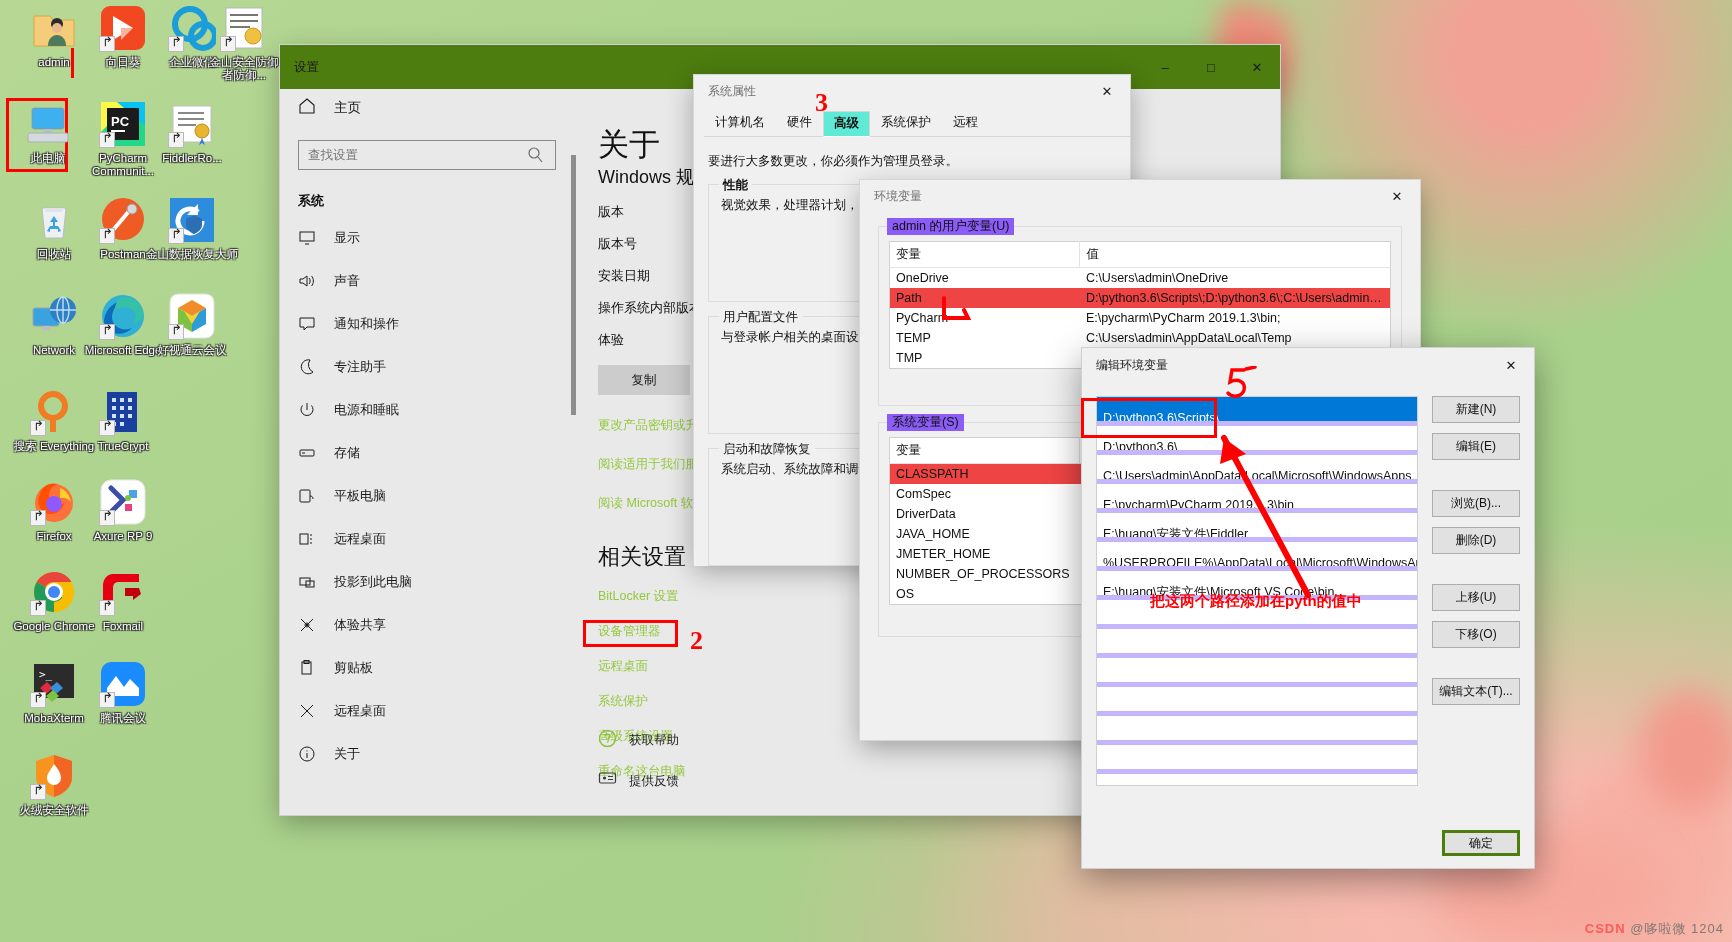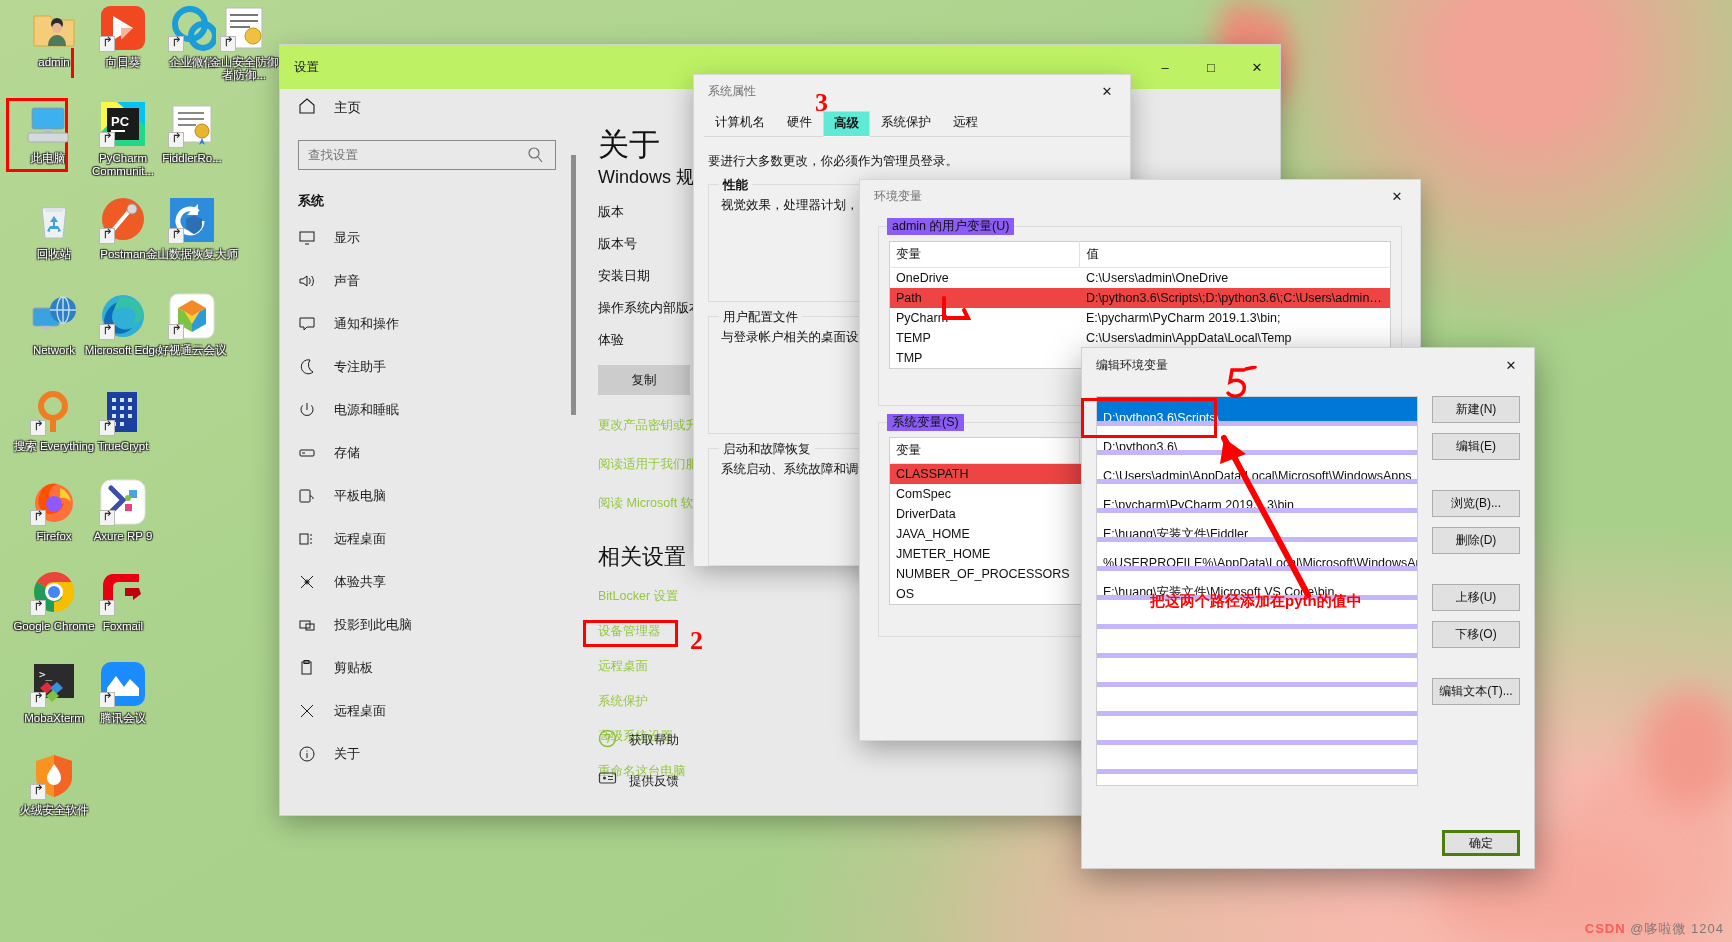--- a/index.html
+++ b/index.html
@@ -42,21 +42,21 @@
 
   
   .win{position:absolute;background:#fff;box-shadow:0 0 0 1px #c8c8c8, 0 6px 22px rgba(0,0,0,.28);}
   .titlebar{height:32px;display:flex;align-items:center;background:#fff;}
   .titlebar .t{font-size:12px;color:#6f6f6f;padding-left:14px;}
   .wbtns{margin-left:auto;display:flex;height:32px;}
   .wbtn{width:46px;height:32px;display:flex;align-items:center;justify-content:center;font-size:13px;color:#1a1a1a;}
 
   
   #settings{left:280px;top:45px;width:1000px;height:770px;background:#e9e9e9;box-shadow:0 0 0 1px #d0d0d0,0 8px 26px rgba(0,0,0,.3);}
-  #settings .titlebar{background:#bef264;height:44px;}
+  #settings .titlebar{background:#4d7c0f;height:44px;}
   #settings .titlebar .t{font-size:12.5px;color:#1b1b1b;}
   #set-body{display:flex;height:726px;}
   #set-nav{width:290px;background:#e9e9e9;padding:0 0 0 0;}
   .nav-home{display:flex;align-items:center;gap:18px;padding:8px 0 8px 18px;font-size:13.5px;color:#1b1b1b;}
   .search-wrap{margin:14px 18px 0 18px;position:relative;}
   .search-wrap input{
     width:258px;height:30px;border:1px solid #8a8a8a;background:#e9e9e9;
     padding:0 28px 0 9px;font-size:12.5px;color:#5a5a5a;font-family:inherit;outline:none;
   }
   .search-wrap .sicon{position:absolute;right:8px;top:6px;}
@@ -530,34 +530,34 @@
             <svg width="18" height="18" viewBox="0 0 18 18">
               <rect x="2" y="4" width="8" height="10" fill="none" stroke="#1b1b1b"></rect>
               <path d="M13 4v10" stroke="#1b1b1b" stroke-dasharray="2 2"></path>
             </svg>
           </span>
         <span>远程桌面</span>
       </div>
       <div class="nav-item">
         <span class="ic">
             <svg width="18" height="18" viewBox="0 0 18 18">
+              <rect x="2" y="5" width="10" height="7" fill="none" stroke="#1b1b1b"></rect>
+              <rect x="8" y="8" width="8" height="6" fill="none" stroke="#1b1b1b"></rect>
+            </svg>
+          </span>
+        <span>投影到此电脑</span>
+      </div>
+      <div class="nav-item">
+        <span class="ic">
+            <svg width="18" height="18" viewBox="0 0 18 18">
               <path d="M3 3l12 12M15 3L3 15" stroke="#1b1b1b"></path>
               <circle cx="9" cy="9" r="2" fill="none" stroke="#1b1b1b"></circle>
             </svg>
           </span>
         <span>体验共享</span>
-      </div>
-      <div class="nav-item">
-        <span class="ic">
-            <svg width="18" height="18" viewBox="0 0 18 18">
-              <rect x="2" y="5" width="10" height="7" fill="none" stroke="#1b1b1b"></rect>
-              <rect x="8" y="8" width="8" height="6" fill="none" stroke="#1b1b1b"></rect>
-            </svg>
-          </span>
-        <span>投影到此电脑</span>
       </div>
       <div class="nav-item">
         <span class="ic">
             <svg width="18" height="18" viewBox="0 0 18 18">
               <rect x="4" y="3" width="9" height="12" fill="none" stroke="#1b1b1b"></rect>
               <rect x="6" y="1.5" width="5" height="3" fill="none" stroke="#1b1b1b"></rect>
             </svg>
           </span>
         <span>剪贴板</span>
       </div>

